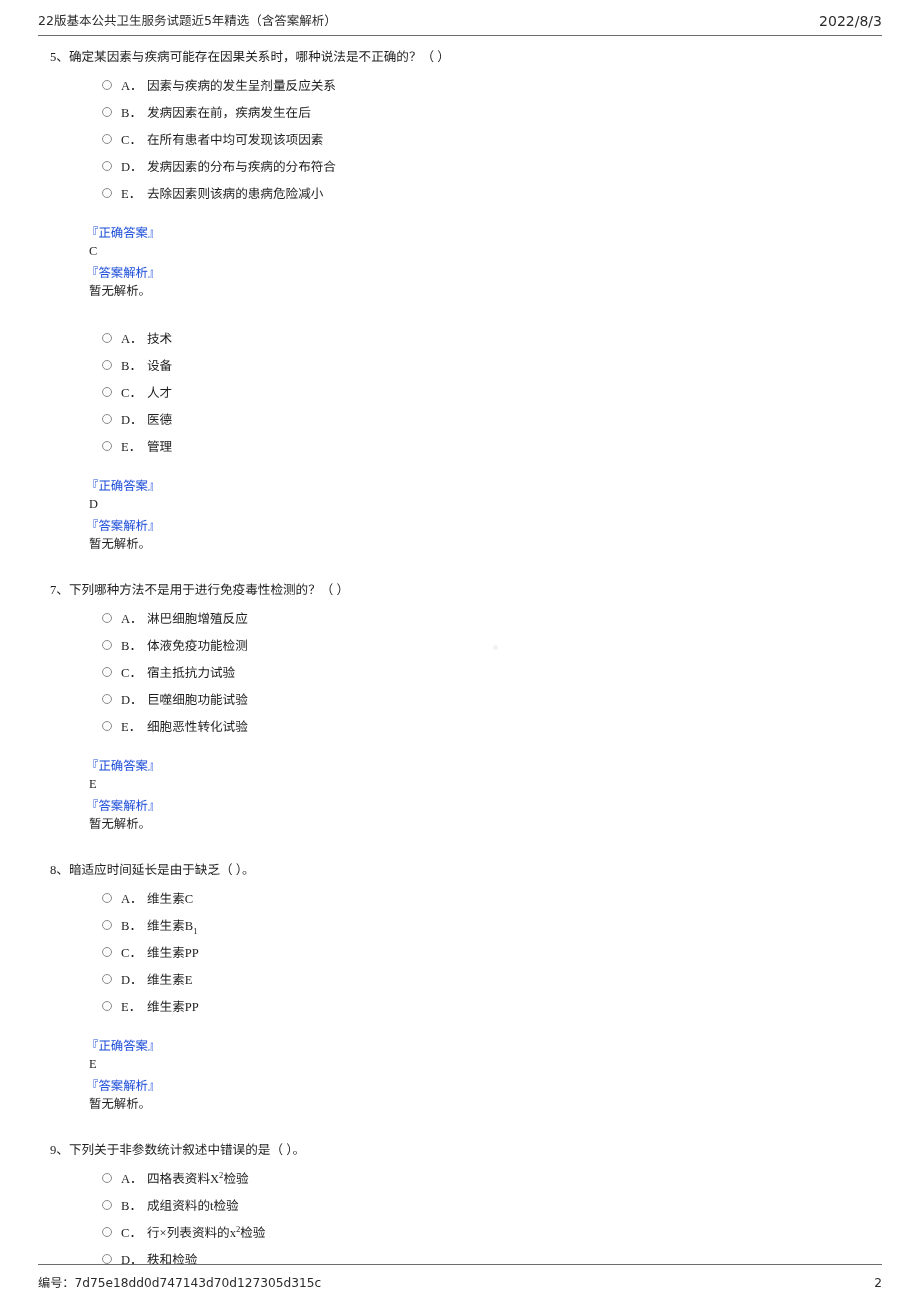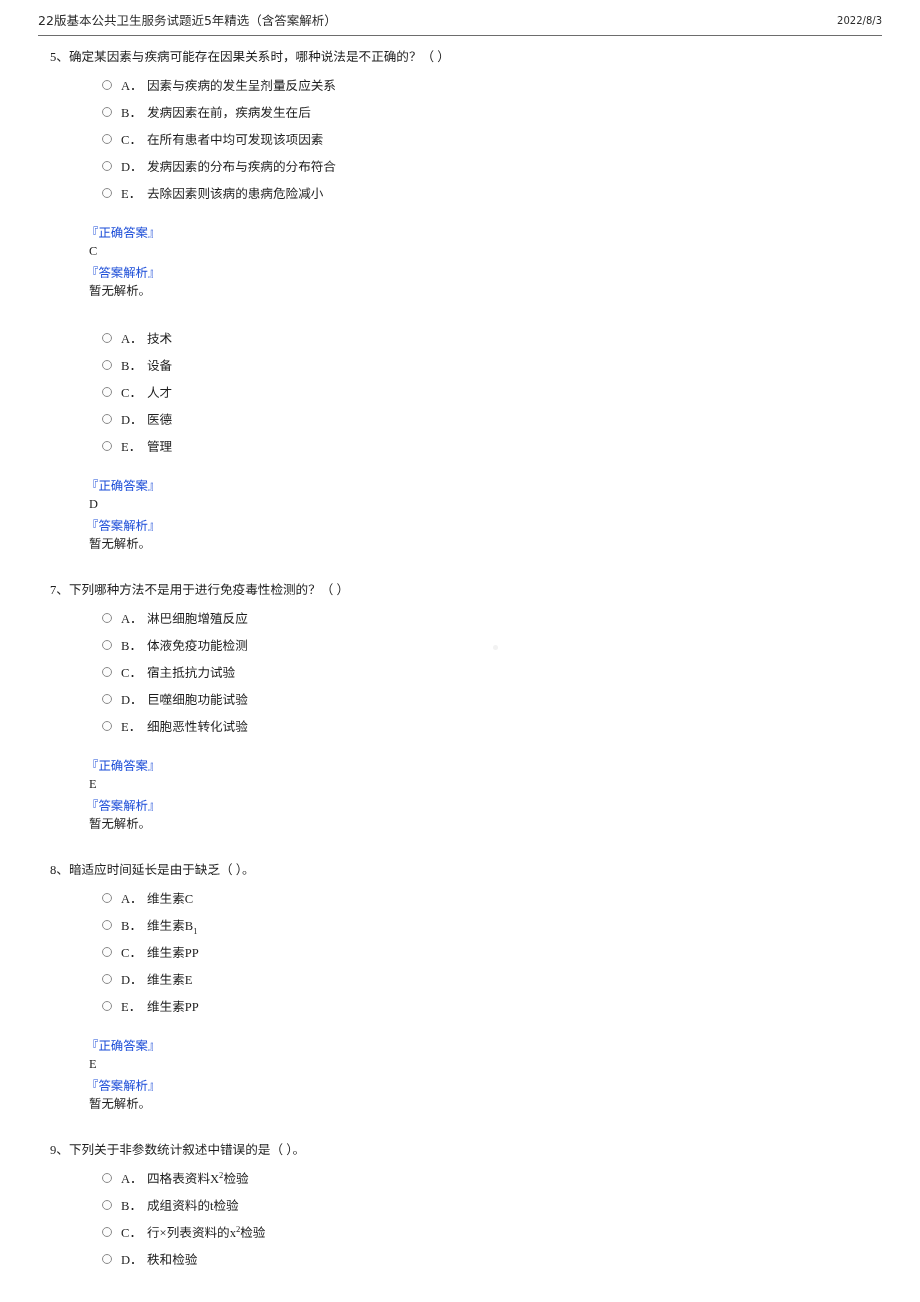--- a/index.html
+++ b/index.html
@@ -36,21 +36,21 @@
     padding-bottom: 3px;
   }
   .doc-header .title {
     font-size: 12.5px;
     line-height: 16px;
     color: #2b2b2b;
     white-space: nowrap;
     letter-spacing: 0px;
   }
   .doc-header .date {
-    font-size: 10px;
+    font-size: 14px;
     line-height: 16px;
     color: #2b2b2b;
     white-space: nowrap;
   }
 
   
   .content {
     position: absolute;
     top: 44px;
     left: 38px;
@@ -356,14 +356,20 @@
               <span class="opt-text"><span>秩和检验</span></span>
             </li>
             <li class="option-row"></li>
           </ul>
         </div>
       </div>
   </div>
 
   <div class="watermark"></div>
 
+  <div class="doc-footer">
+    <div class="serial">
+      <span>编号：</span><span>7d75e18dd0d747143d70d127305d315c</span>
+    </div>
+    <div class="pageno">2</div>
+  </div>
 
 </div>
 
 </body></html>

